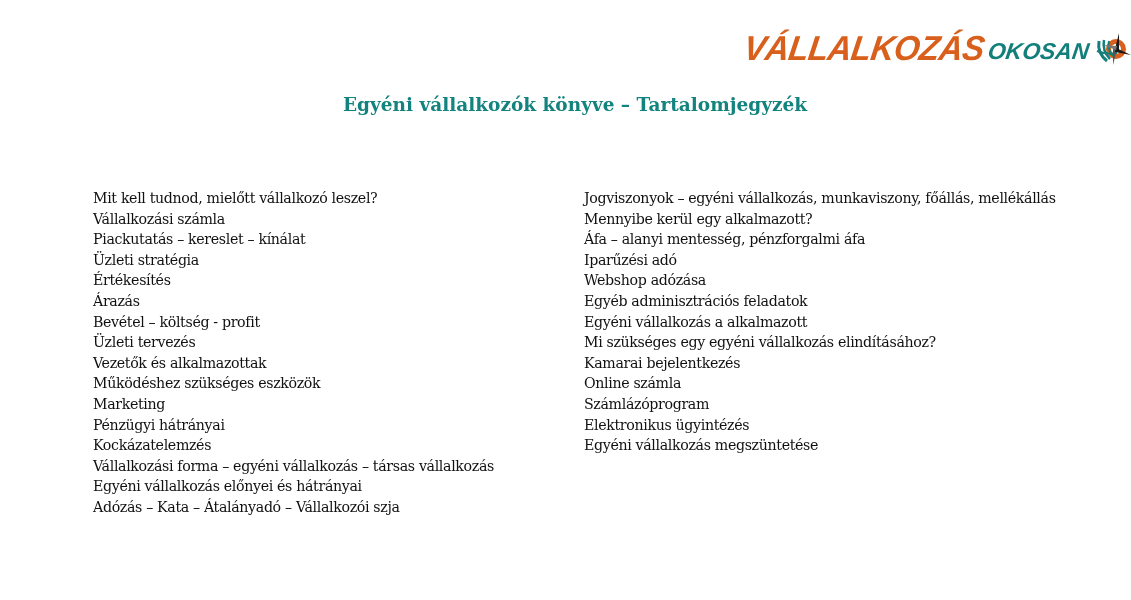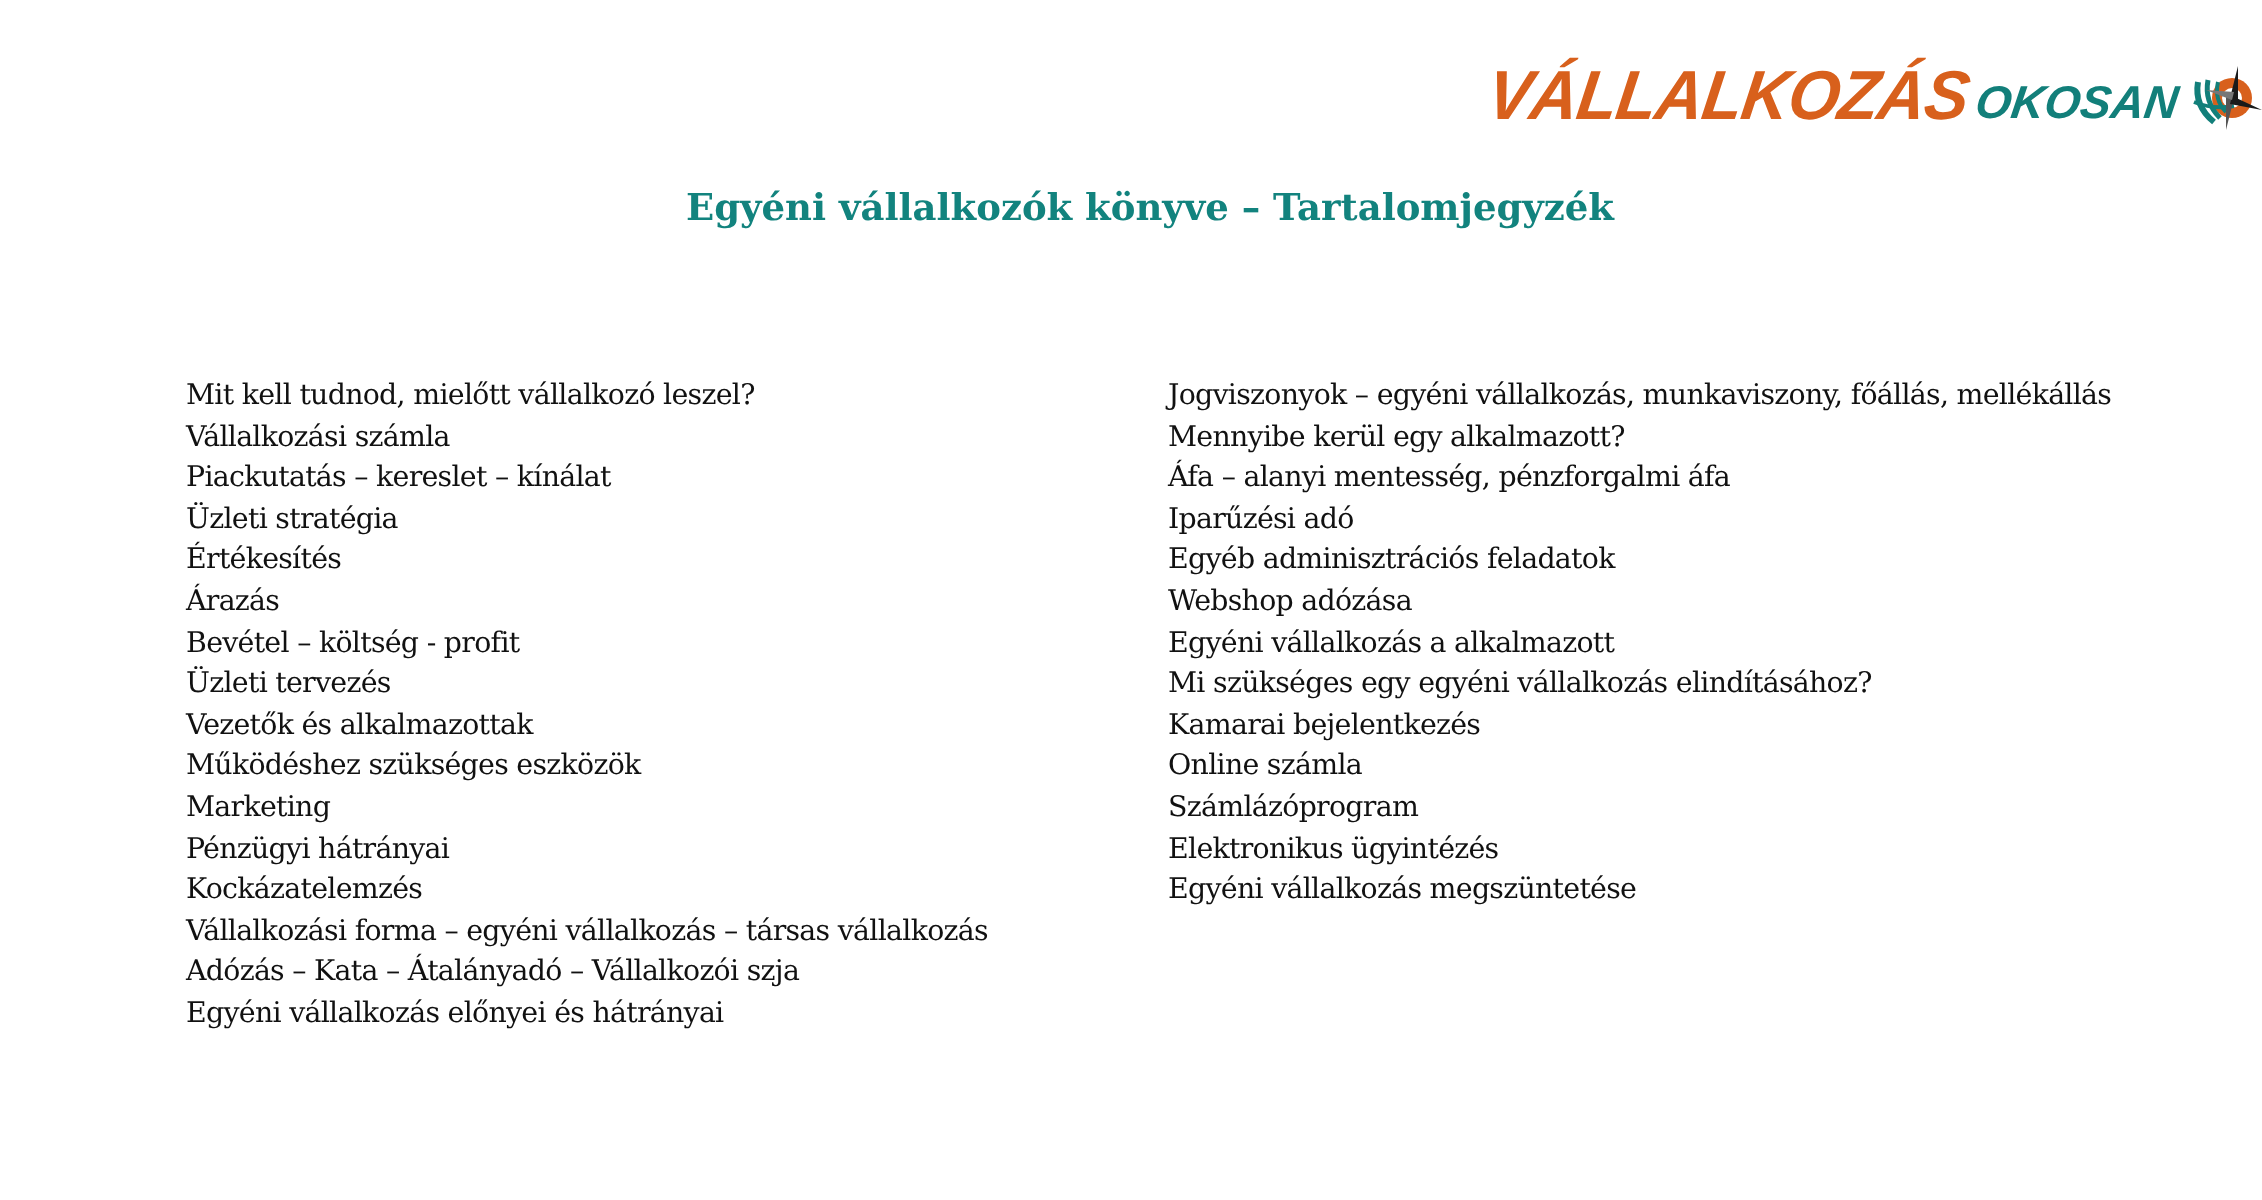--- a/index.html
+++ b/index.html
@@ -120,31 +120,31 @@
   <li>Értékesítés</li>
   <li>Árazás</li>
   <li>Bevétel – költség - profit</li>
   <li>Üzleti tervezés</li>
   <li>Vezetők és alkalmazottak</li>
   <li>Működéshez szükséges eszközök</li>
   <li>Marketing</li>
   <li>Pénzügyi hátrányai</li>
   <li>Kockázatelemzés</li>
   <li>Vállalkozási forma – egyéni vállalkozás – társas vállalkozás</li>
+  <li>Egyéni vállalkozás előnyei és hátrányai</li>
   <li>Adózás – Kata – Átalányadó – Vállalkozói szja</li>
-  <li>Egyéni vállalkozás előnyei és hátrányai</li>
 </ul>
 
 <ul class="col col-right">
   <li>Jogviszonyok – egyéni vállalkozás, munkaviszony, főállás, mellékállás</li>
   <li>Mennyibe kerül egy alkalmazott?</li>
   <li>Áfa – alanyi mentesség, pénzforgalmi áfa</li>
   <li>Iparűzési adó</li>
+  <li>Webshop adózása</li>
   <li>Egyéb adminisztrációs feladatok</li>
-  <li>Webshop adózása</li>
   <li>Egyéni vállalkozás a alkalmazott</li>
   <li>Mi szükséges egy egyéni vállalkozás elindításához?</li>
   <li>Kamarai bejelentkezés</li>
   <li>Online számla</li>
   <li>Számlázóprogram</li>
   <li>Elektronikus ügyintézés</li>
   <li>Egyéni vállalkozás megszüntetése</li>
 </ul>
 
 </body></html>

